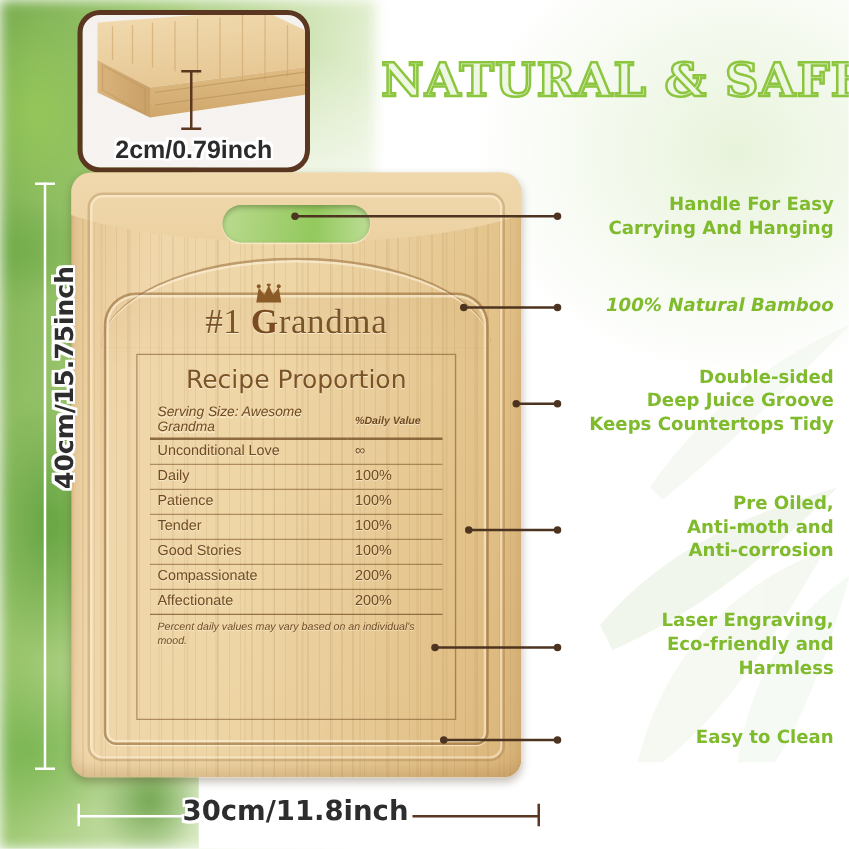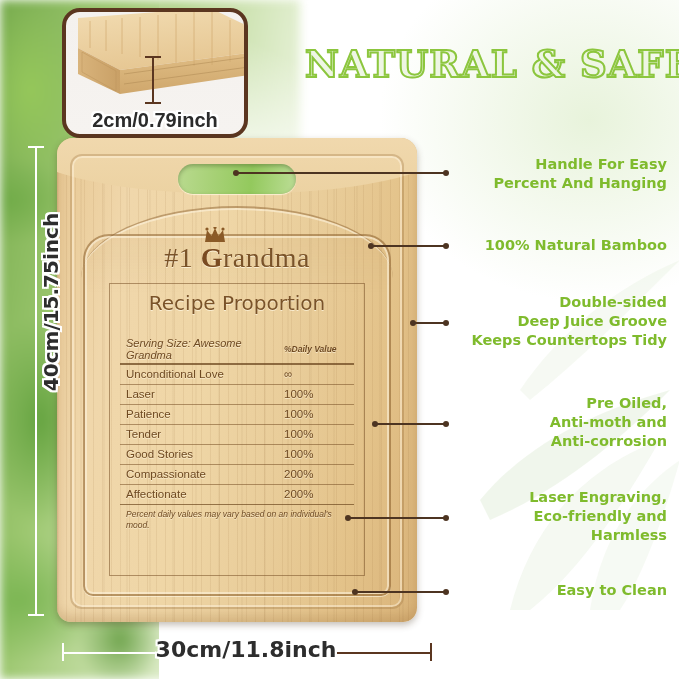--- a/index.html
+++ b/index.html
@@ -124,21 +124,21 @@
   .gletter{color:#7a4b22;font-weight:700;}
 
   .card{
     position:absolute;left:52px;top:145px;right:52px;bottom:46px;
     border:1.5px solid rgba(120,80,38,.55);
     padding:0 10px;
     box-sizing:border-box;
   }
   .sub{
     text-align:center;font-family:"DejaVu Sans",sans-serif;font-size:20px;
-    color:#7a5329;margin-top:7px;margin-bottom:18px;
+    color:#7a5329;margin-top:7px;margin-bottom:5px;
     text-shadow:0 1px 0 rgba(255,248,228,.7);
   }
   table.nutri{width:100%;border-collapse:collapse;color:#6f4a22;}
   table.nutri td{
     font-family:"Liberation Sans",sans-serif;font-size:11.5px;
     padding:3.5px 2px 3.5px 6px;border-top:1px solid rgba(120,80,38,.55);
     text-shadow:0 1px 0 rgba(255,248,228,.6);
   }
   table.nutri td.val{padding-right:8px;width:62px;}
   tr.hdr td{
@@ -174,21 +174,21 @@
     color:#2d2d2d;
     text-shadow:-2px 0 #fff,2px 0 #fff,0 -2px #fff,0 2px #fff,
                 -2px -2px #fff,2px -2px #fff,-2px 2px #fff,2px 2px #fff;
     white-space:nowrap;
   }
   .dim-h-left{position:absolute;left:62px;top:652px;width:96px;height:2px;background:#ffffff;}
   .dim-h-left-cap{position:absolute;left:62px;top:643px;width:2px;height:18px;background:#ffffff;}
   .dim-h-right{position:absolute;left:330px;top:652px;width:102px;height:2px;background:#5b3620;}
   .dim-h-right-cap{position:absolute;left:430px;top:643px;width:2px;height:18px;background:#5b3620;}
   .dim-h-label{
-    position:absolute;left:146px;top:637px;width:200px;text-align:center;
+    position:absolute;left:146px;top:637px;width:200px;text-align:left;
     font-family:"DejaVu Sans",sans-serif;font-weight:700;font-size:22px;
     color:#2d2d2d;
     text-shadow:-2px 0 #fff,2px 0 #fff,0 -2px #fff,0 2px #fff,
                 -2px -2px #fff,2px -2px #fff,-2px 2px #fff,2px 2px #fff;
     white-space:nowrap;
   }
 </style>
 </head>
 <body>
 
@@ -281,21 +281,21 @@
           <tbody id="nutri-body">
               <tr class="hdr">
                 <td>Serving Size: Awesome Grandma</td>
                 <td class="val">%Daily Value</td>
               </tr>
               <tr class="thick">
                 <td>Unconditional Love</td>
                 <td class="val inf">∞</td>
               </tr>
               <tr>
-                <td>Laser</td>
+                <td>Daily</td>
                 <td class="val">100%</td>
               </tr>
               <tr>
                 <td>Patience</td>
                 <td class="val">100%</td>
               </tr>
               <tr>
                 <td>Tender</td>
                 <td class="val">100%</td>
               </tr>
@@ -343,22 +343,22 @@
     <div class="co-line" style="left:348px;top:517px;width:97px;"></div>
     <div class="dot" style="left:443px;top:515px;"></div>
   </div>
   <div>
     <div class="dot" style="left:352px;top:589px;"></div>
     <div class="co-line" style="left:355px;top:591px;width:90px;"></div>
     <div class="dot" style="left:443px;top:589px;"></div>
   </div>
 
   <div class="co-text" style="top:155px;left:452px;">Handle For Easy
-Percent And Hanging</div>
-  <div class="co-text" style="top:236px;left:456px;">100% Natural Bamboo</div>
+Carrying And Hanging</div>
+  <div class="co-text" style="top:236px;left:456px;font-style:italic;">100% Natural Bamboo</div>
   <div class="co-text" style="top:293px;left:452px;">Double-sided
 Deep Juice Groove
 Keeps Countertops Tidy</div>
   <div class="co-text" style="top:394px;left:452px;">Pre Oiled,
 Anti-moth and
 Anti-corrosion</div>
   <div class="co-text" style="top:581px;left:452px;">Easy to Clean</div>
   <div class="co-text" style="top:488px;left:452px;">Laser Engraving,
 Eco-friendly and
 Harmless</div>

